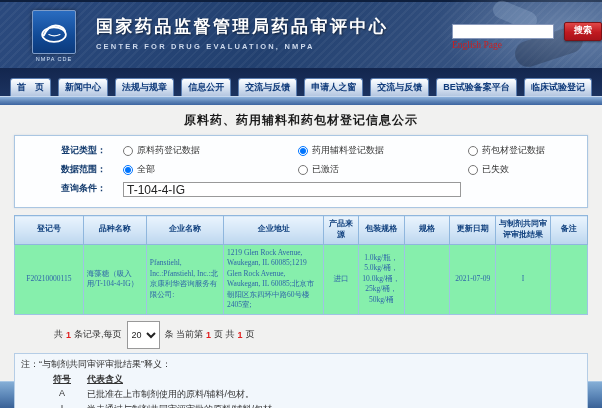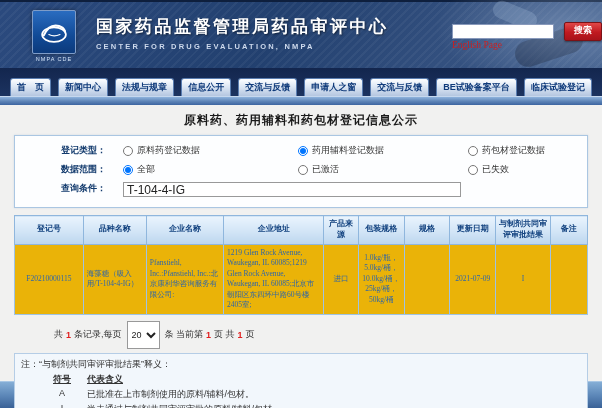--- a/index.html
+++ b/index.html
@@ -79,21 +79,21 @@
   .query-input{width:330px;height:13px;border:1px solid #999;font-size:12px;padding:0 3px;color:#222;outline:none;}
   .btn-row{display:flex;justify-content:center;margin-top:6px;}
   .query-btn{
     display:flex;align-items:center;gap:3px;height:18px;padding:0 7px;
     border:1px solid #7aa8d8;border-radius:3px;
     background:linear-gradient(180deg,#f6faff 0%,#dcebfa 50%,#c4dcf3 100%);
     color:#1a55a8;font-size:9px;font-weight:bold;cursor:pointer;
   }
   
   .result-table{
-    width:574px;margin:7px 14px 0;border-collapse:collapse;table-layout:fixed;background:#eab308;
+    width:574px;margin:7px 14px 0;border-collapse:collapse;table-layout:fixed;background:#86efac;
   }
   .result-table th{
     border:1px solid #8fb6dd;
     background:linear-gradient(180deg,#eaf4fd 0%,#d4e6f7 50%,#bcd6ee 100%);
     color:#10407e;font-size:8px;font-weight:bold;padding:3px 1px;line-height:1.35;
   }
   .result-table td{
     border:1px solid #9fc3e4;color:#2f66a8;font-size:7.5px;padding:3px 3px;
     line-height:1.4;vertical-align:middle;word-wrap:break-word;font-family:Liberation Serif, serif;
   }

